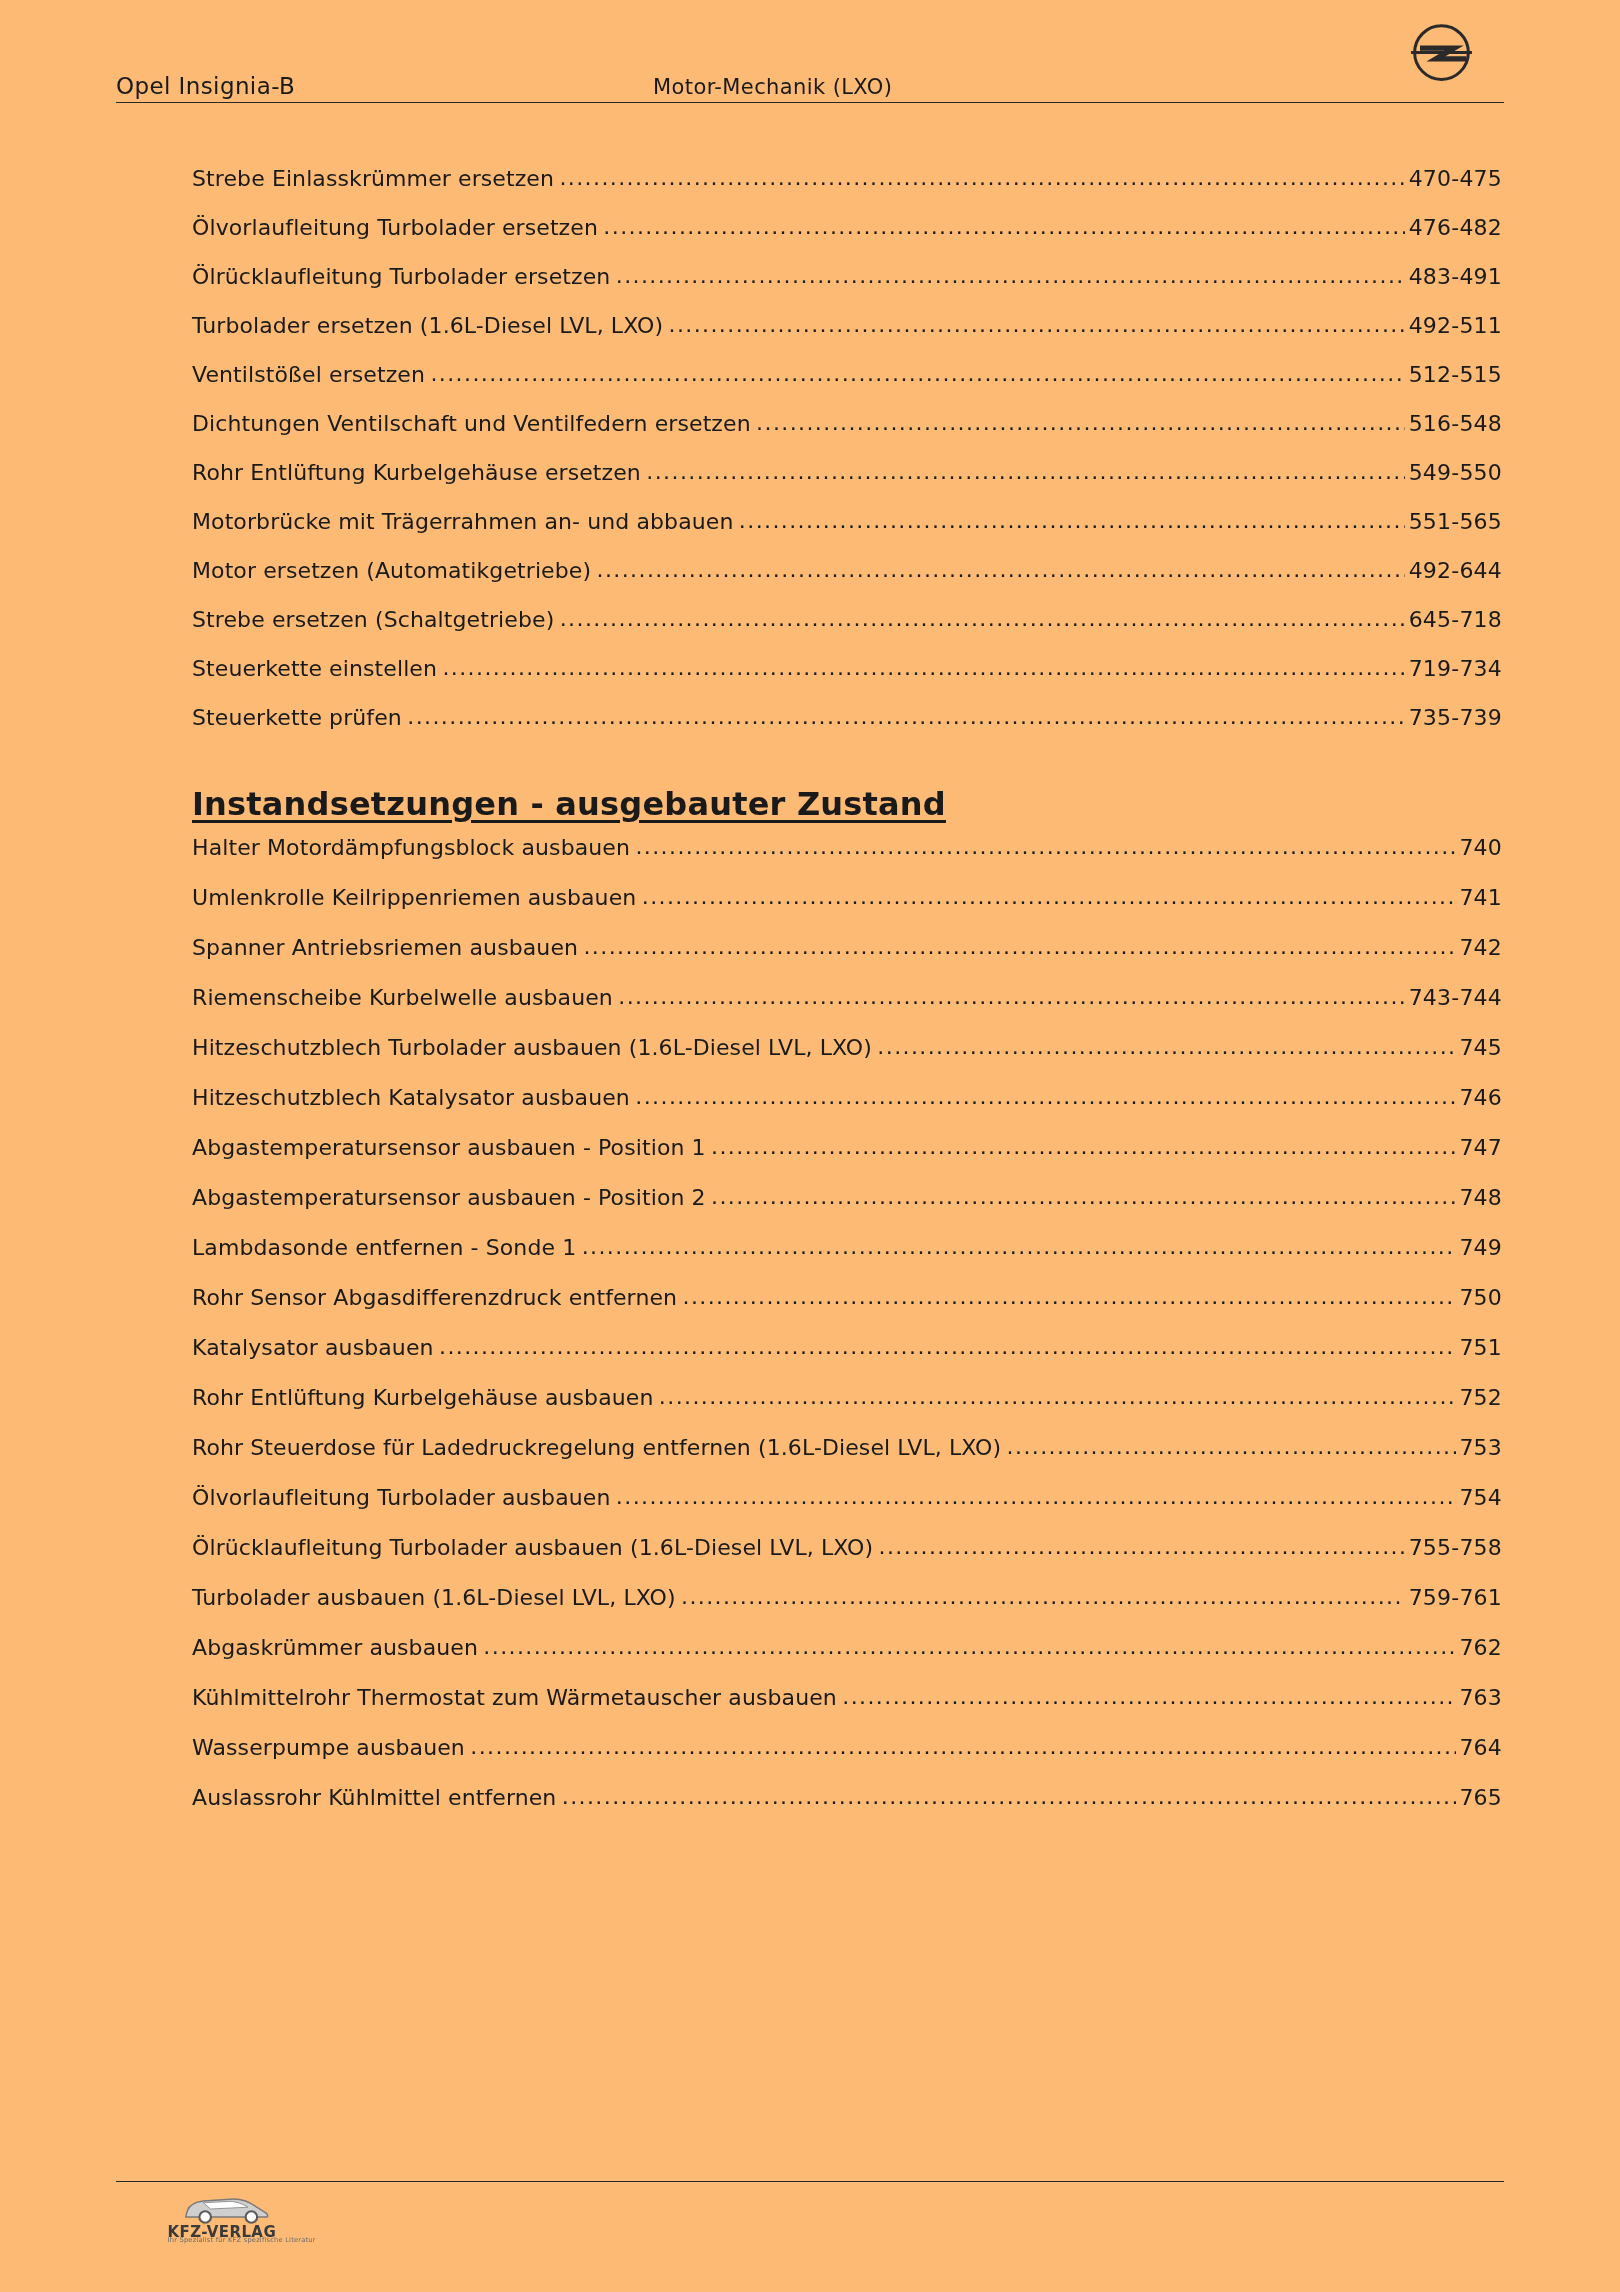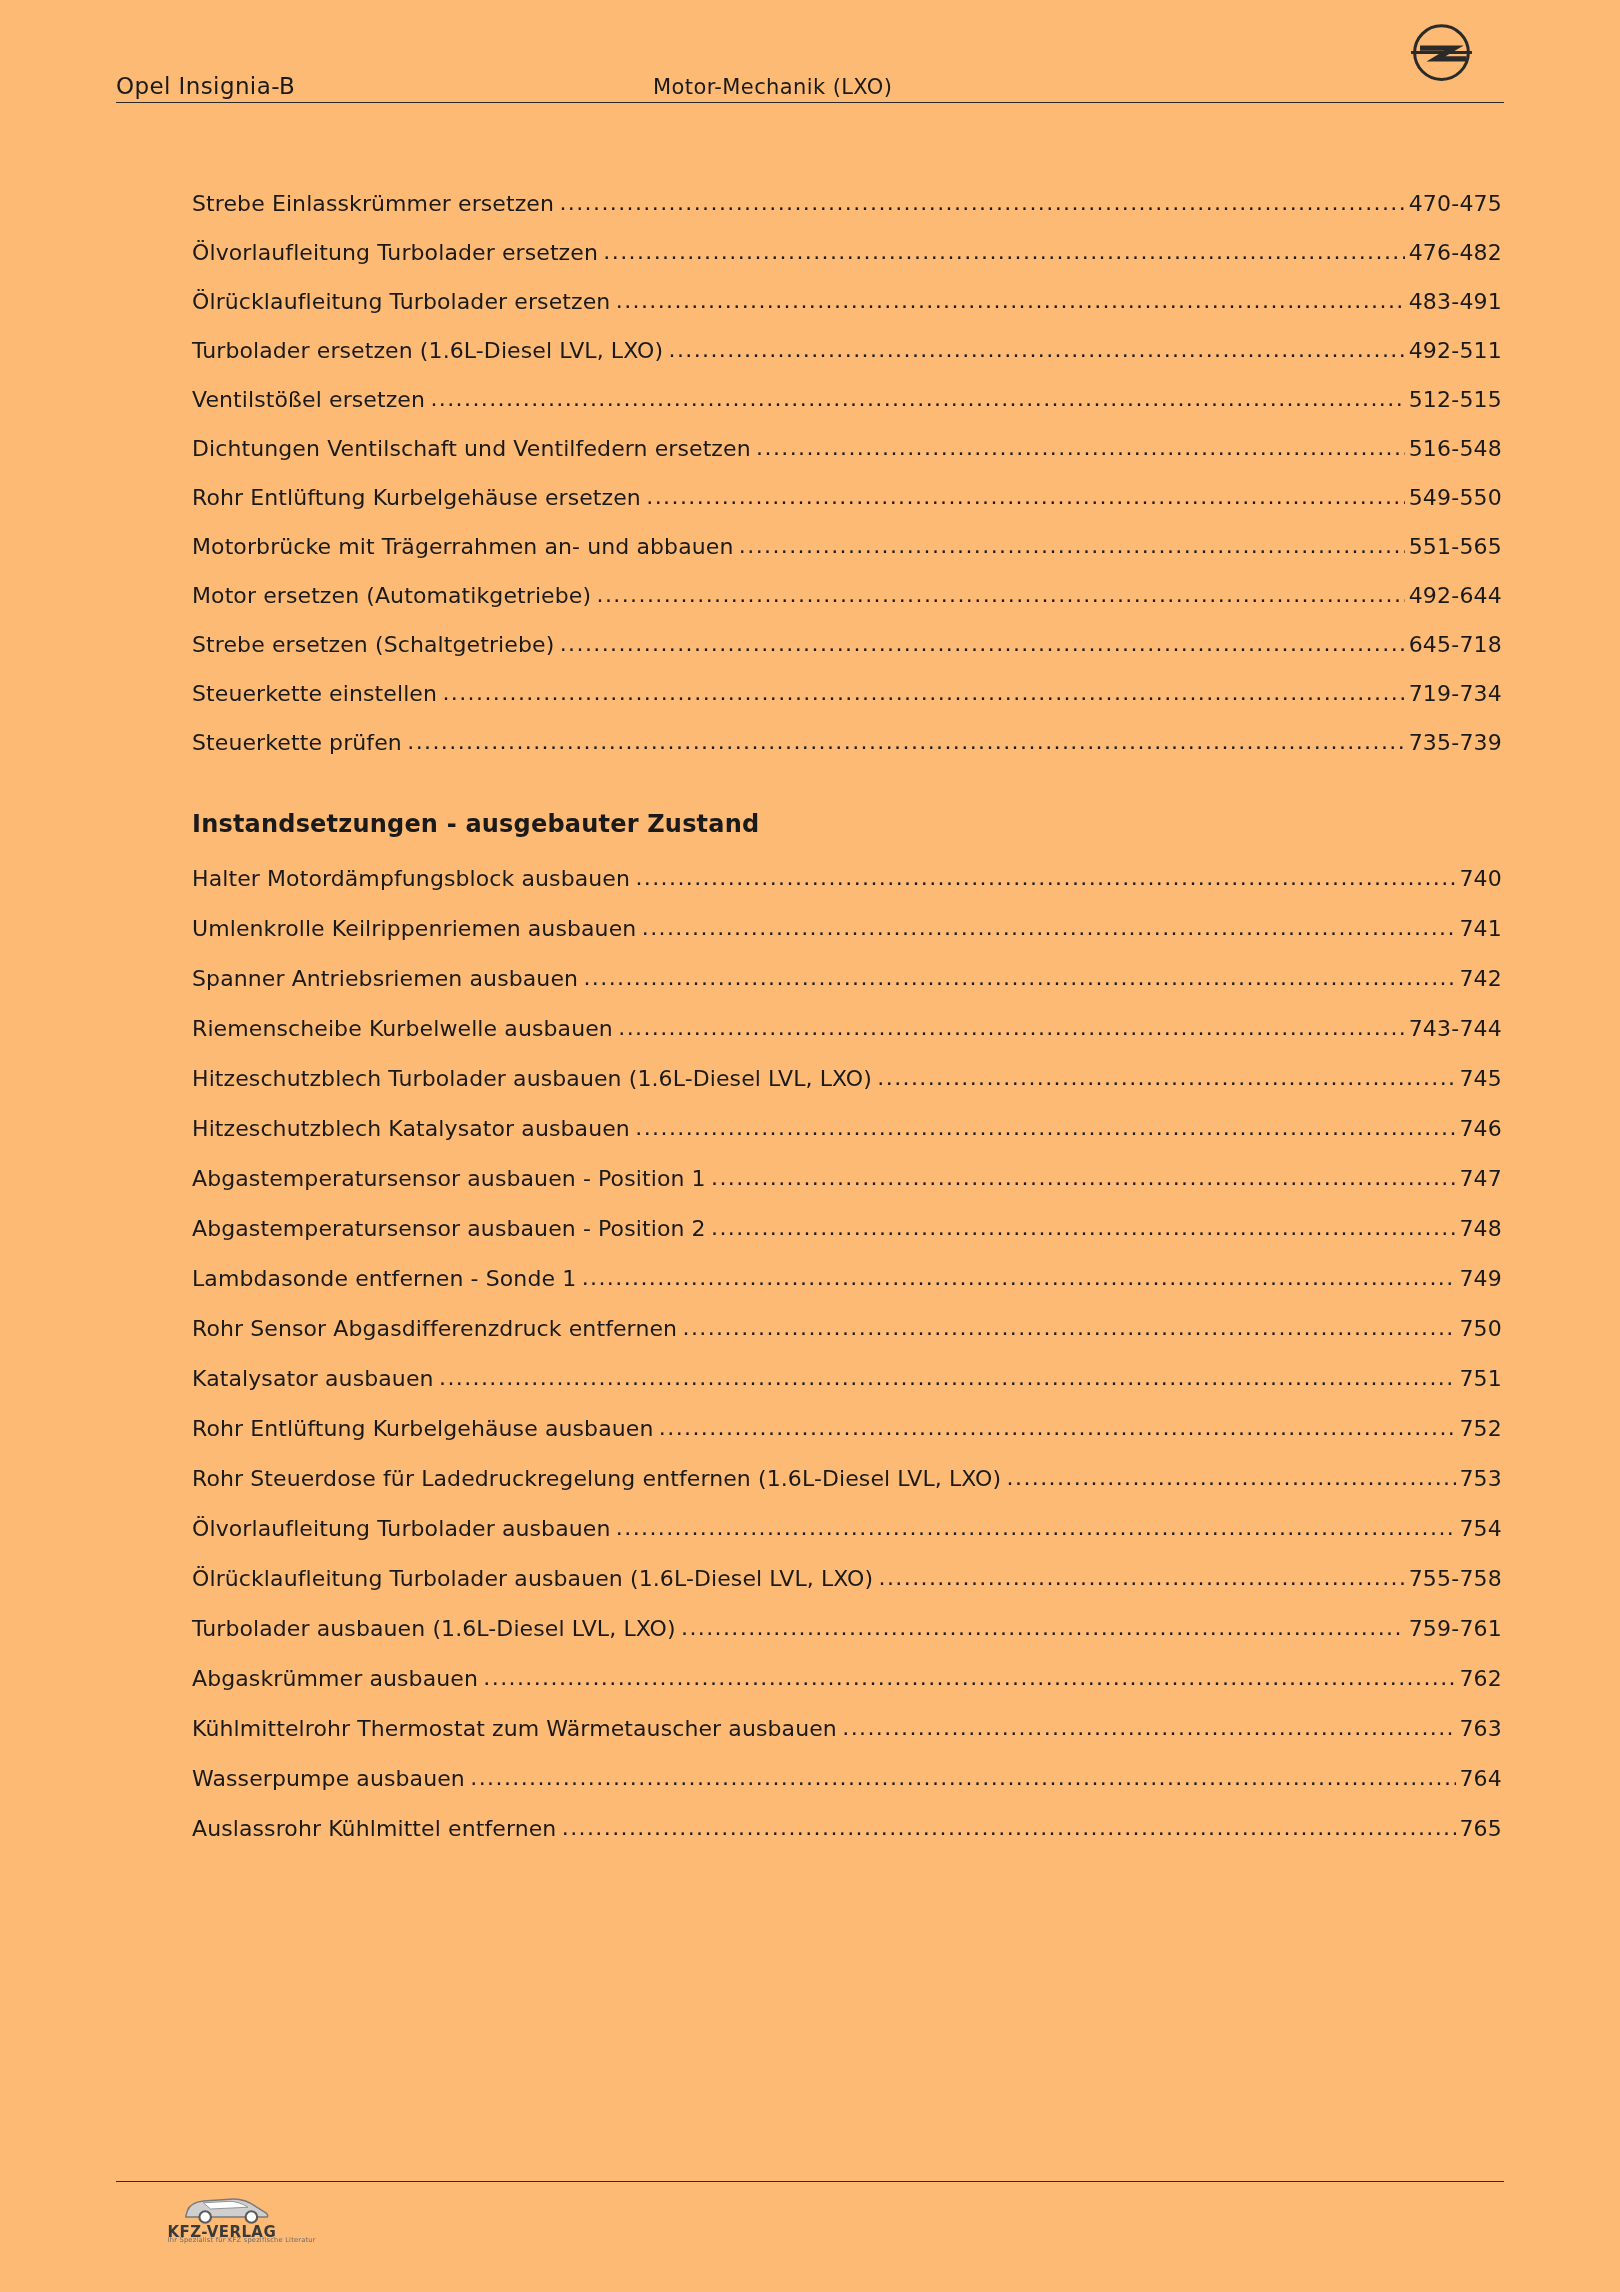--- a/index.html
+++ b/index.html
@@ -65,21 +65,21 @@
     width: 115px;
     height: 77px;
   }
   .logo svg { display: block; }
 
   
   .toc {
     position: absolute;
     left: 192px;
     right: 118px;
-    top: 193px;
+    top: 168px;
   }
   .toc-entry {
     display: flex;
     align-items: baseline;
     font-size: 22px;
     line-height: 1.0;
     padding: 0 0 0 0;
     margin-bottom: 27px;
     color: #1a1a1a;
     white-space: nowrap;
@@ -99,25 +99,26 @@
     position: relative;
     top: -0.9px;
   }
   .toc-page {
     flex: 0 0 auto;
     text-align: center;
     letter-spacing: 0.2px;
   }
 
   .section-heading {
-    font-size: 24px;
+    font-size: 32px;
     font-weight: bold;
+    text-decoration: underline;
     text-underline-offset: 4.5px;
     margin-top: 56px;
-    margin-bottom: 30px;
+    margin-bottom: 14px;
     letter-spacing: 0.2px;
   }
 
   .group-two { margin-top: 0; }
   .group-two .toc-entry { margin-bottom: 28px; }
 
   
   .footer {
     position: absolute;
     left: 116px;

